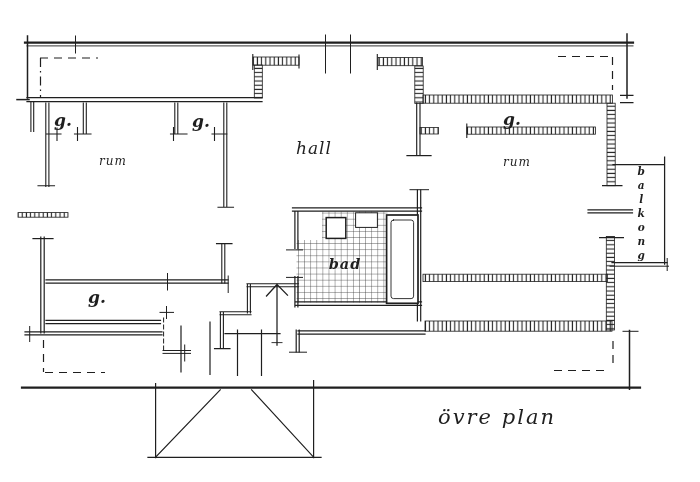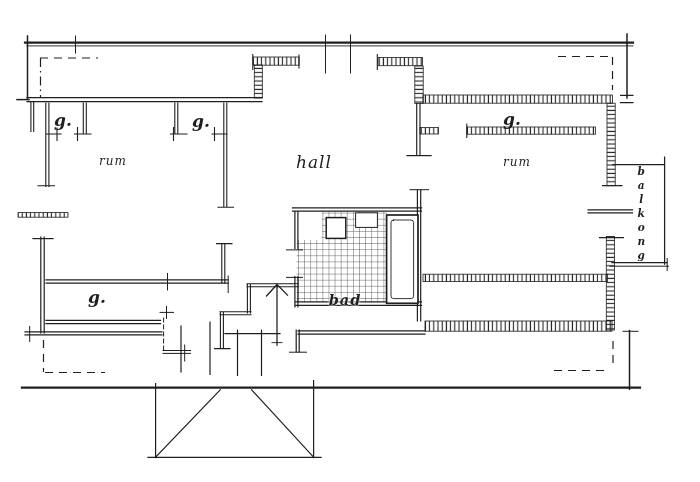--- a/index.html
+++ b/index.html
@@ -12,21 +12,21 @@
   .stage svg { position:absolute; left:0; top:0; }
   .lbl {
     position:absolute; transform:translate(-50%,-50%);
     font-style:italic; color:var(--ink); white-space:nowrap;
     line-height:1; user-select:none;
   }
   .lbl-g    { font-size:17px; font-weight:bold; }
   .lbl-room { font-size:12px; letter-spacing:1px; }
   .lbl-hall { font-size:17px; letter-spacing:1px; }
   .lbl-bad  { font-size:14.5px; font-weight:bold; letter-spacing:1px;
-              text-shadow:0 0 2px #fff,0 0 3px #fff;margin-top:36px; }
+              text-shadow:0 0 2px #fff,0 0 3px #fff; }
   .lbl-balcony {
     writing-mode:vertical-rl; text-orientation:upright;
     font-size:10.5px; letter-spacing:2px; font-weight:bold;
   }
   .lbl-title { font-size:21px; letter-spacing:2px; }
 </style>
 </head>
 <body>
 
 <div class="stage">
@@ -141,16 +141,17 @@
       <path stroke-width="1.2" d="M155.6,457.2 L220.2,389.8 M313.6,457.2 L251.6,389.8"></path>
     </g>
   </svg>
 
   <div class="lbl lbl-g" style="left:63px;  top:120px;">g.</div>
   <div class="lbl lbl-g" style="left:201px; top:121px;">g.</div>
   <div class="lbl lbl-g" style="left:512px; top:119px;">g.</div>
   <div class="lbl lbl-g" style="left:97px;  top:297px;">g.</div>
   <div class="lbl lbl-room" style="left:113px; top:161px;">rum</div>
   <div class="lbl lbl-room" style="left:517px; top:162px;">rum</div>
-  <div class="lbl lbl-hall" style="left:314px; top:162px;">hall</div>
+  <div class="lbl lbl-hall" style="left:314px; top:148px;">hall</div>
   <div class="lbl lbl-bad" style="left:345px; top:264px;">bad</div>
   <div class="lbl lbl-balcony" style="left:641px; top:214px;">balkong</div>
+  <div class="lbl lbl-title" style="left:497px; top:417px;">övre plan</div>
 </div>
 
 </body></html>

